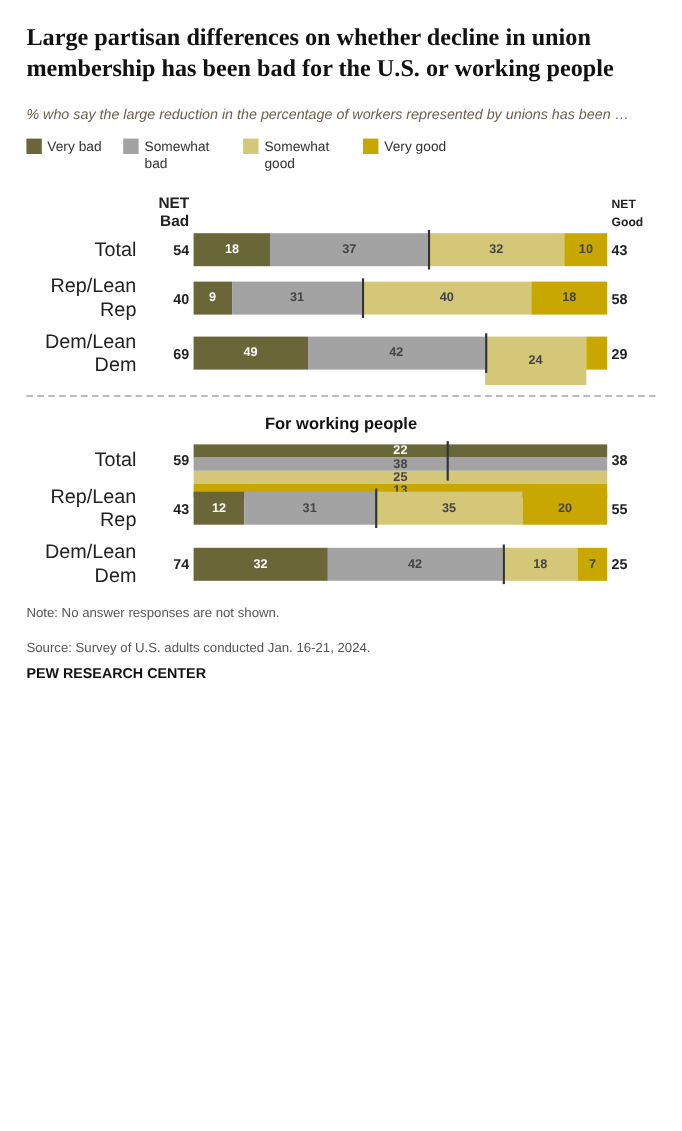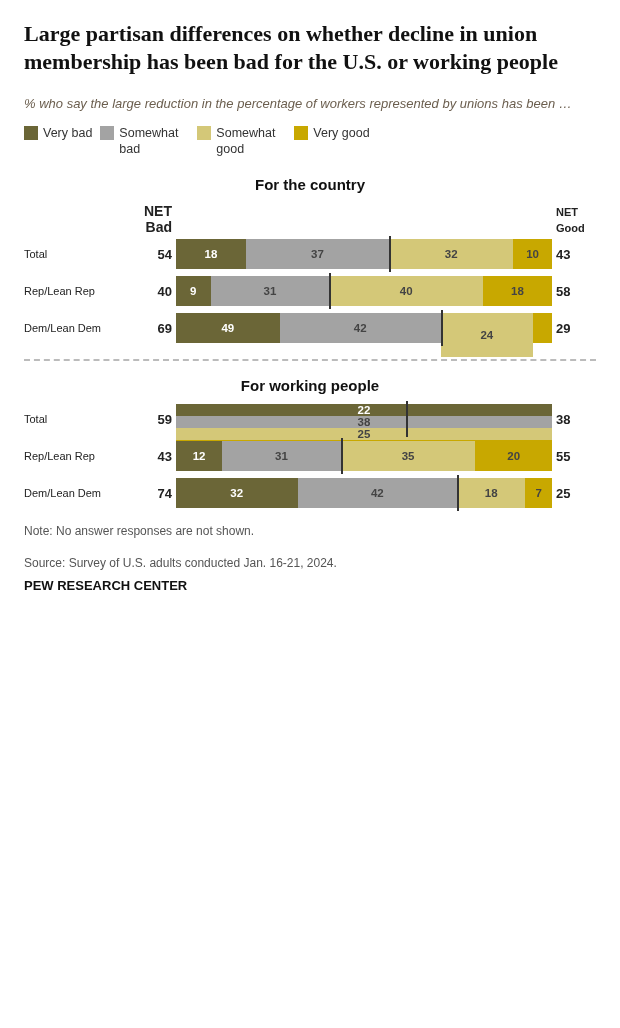--- a/index.html
+++ b/index.html
@@ -22,21 +22,21 @@
     .subtitle {
       font-size: 13px;
       color: #6b5e4e;
       font-style: italic;
       margin-bottom: 12px;
       line-height: 1.4;
     }
     .legend {
       display: flex;
       flex-wrap: wrap;
-      gap: 4px 8px;
+      gap: 4px 20px;
       margin-bottom: 18px;
       font-size: 12.5px;
       color: #333;
     }
     .legend-item {
       display: flex;
       align-items: flex-start;
       gap: 5px;
     }
     .legend-swatch {
@@ -59,22 +59,22 @@
       color: #111;
     }
     .chart-row {
       display: flex;
       align-items: center;
       margin-bottom: 7px;
       gap: 0;
     }
     .row-label {
       width: 108px;
-      text-align: left;
-      font-size: 11px;
+      text-align: right;
+      font-size: 18px;
       padding-right: 8px;
       flex-shrink: 0;
       line-height: 1.2;
     }
     .net-bad-col {
       width: 44px;
       text-align: right;
       font-size: 13px;
       font-weight: bold;
       padding-right: 4px;
@@ -160,21 +160,20 @@
     <div class="legend-swatch c-somewhat-good"></div>
     <span class="legend-label">Somewhat good</span>
   </div>
   <div class="legend-item">
     <div class="legend-swatch c-very-good"></div>
     <span class="legend-label">Very good</span>
   </div>
 </div>
 
 <div class="chart-section">
-  <div class="section-title">For the country</div>
 
   <div style="display:flex; align-items:flex-end; margin-bottom:4px;">
     <div style="width:108px; flex-shrink:0;"></div>
     <div style="width:44px; flex-shrink:0; text-align:right; padding-right:4px;">
       <span style="font-size:14px; font-weight:bold; line-height:1.1;">NET Bad</span>
     </div>
     <div style="flex:1;"></div>
     <div style="width:44px; flex-shrink:0; padding-left:4px;">
       <span style="font-size:11px; font-weight:bold; line-height:1.1;text-align:right;">NET Good</span>
     </div>

